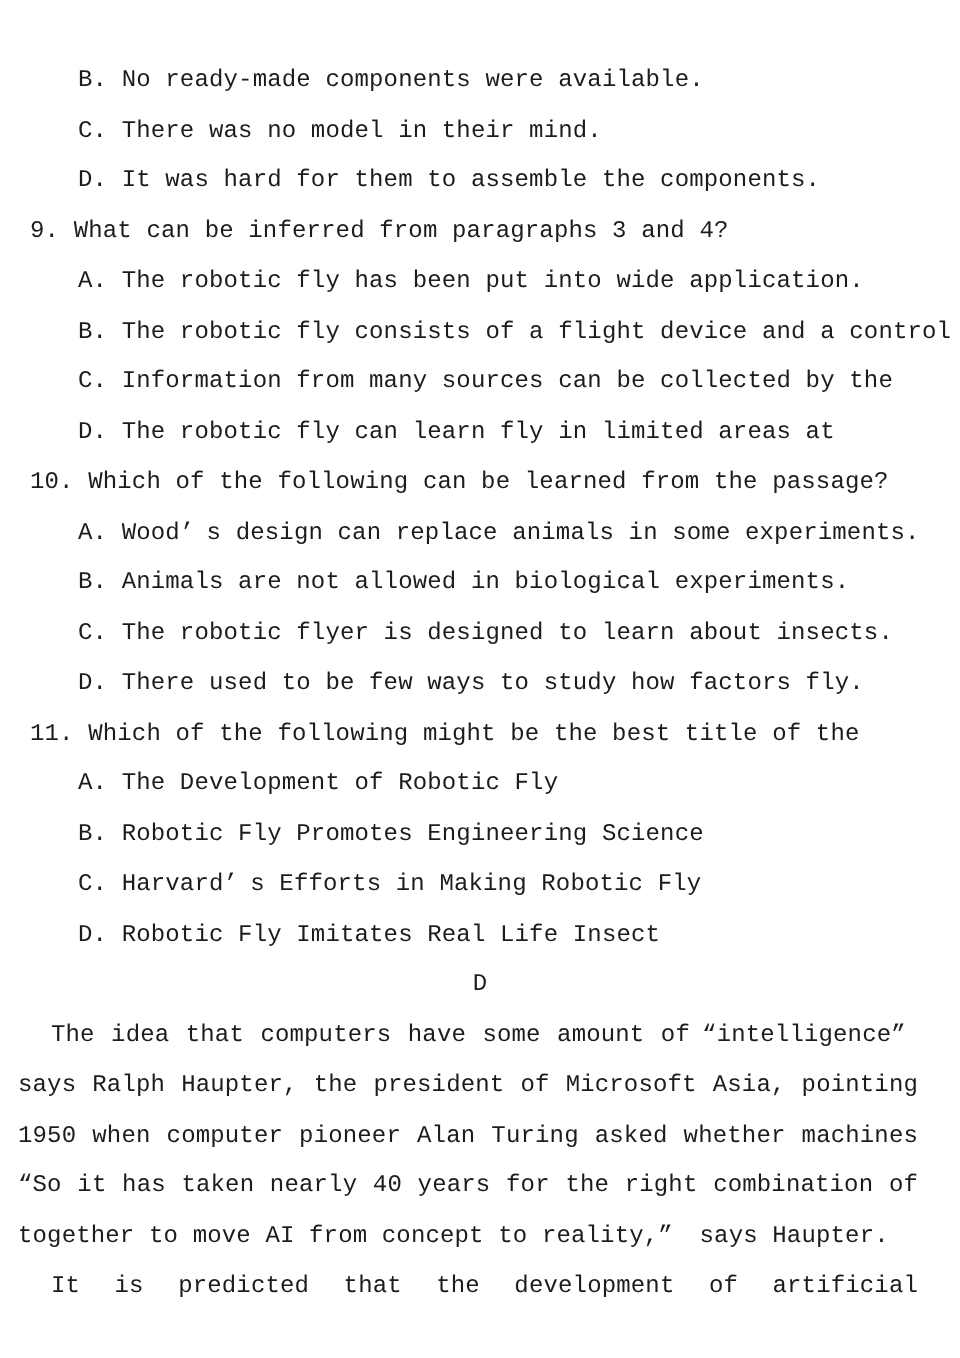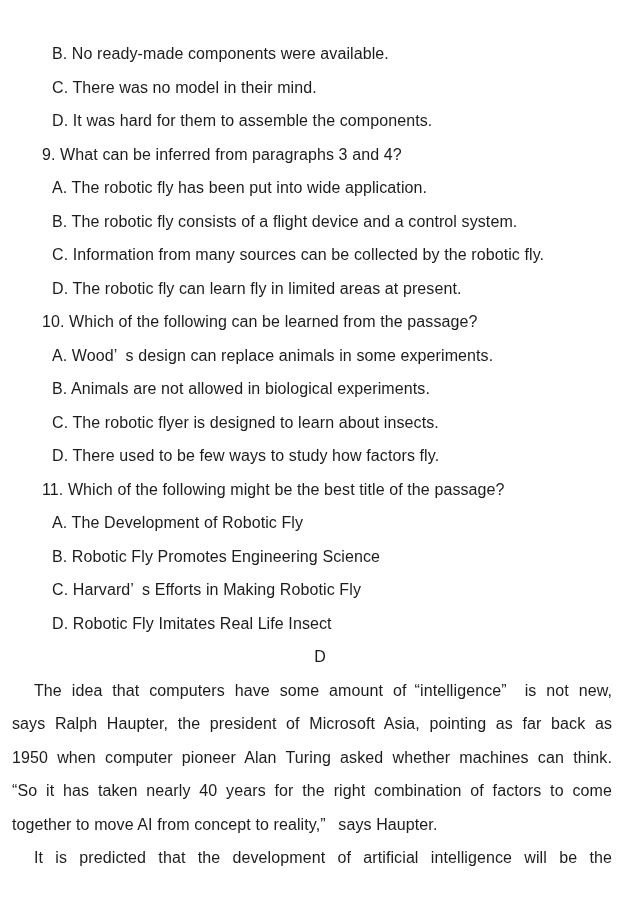--- a/index.html
+++ b/index.html
@@ -2,34 +2,34 @@
 <html><head>
 <meta charset="utf-8">
 <style>
   html, body { margin: 0; padding: 0; background: #ffffff; }
   .page {
     position: relative;
     width: 640px;
     height: 905px;
     overflow: hidden;
     background: #ffffff;
-    font-family: Liberation Sans, sans-serif;
+    font-family: Liberation Mono, monospace;
     font-size: 16px;
     color: #1c1c1c;
     letter-spacing: 0.1px;
     padding-top: 37px;
     box-sizing: border-box;
   }
   .line {
     height: 33.5px;
     line-height: 33.5px;
     white-space: pre-wrap;
     overflow: hidden;
   }
-  .question { padding-left: 42px; }
+  .question { padding-left: 20px; }
   .option   { padding-left: 52px; }
   .heading  { text-align: center; }
   .para {
     margin-left: 12px;
     margin-right: 28px;
   }
   .justify {
     text-align: justify;
     text-align-last: justify;
   }

